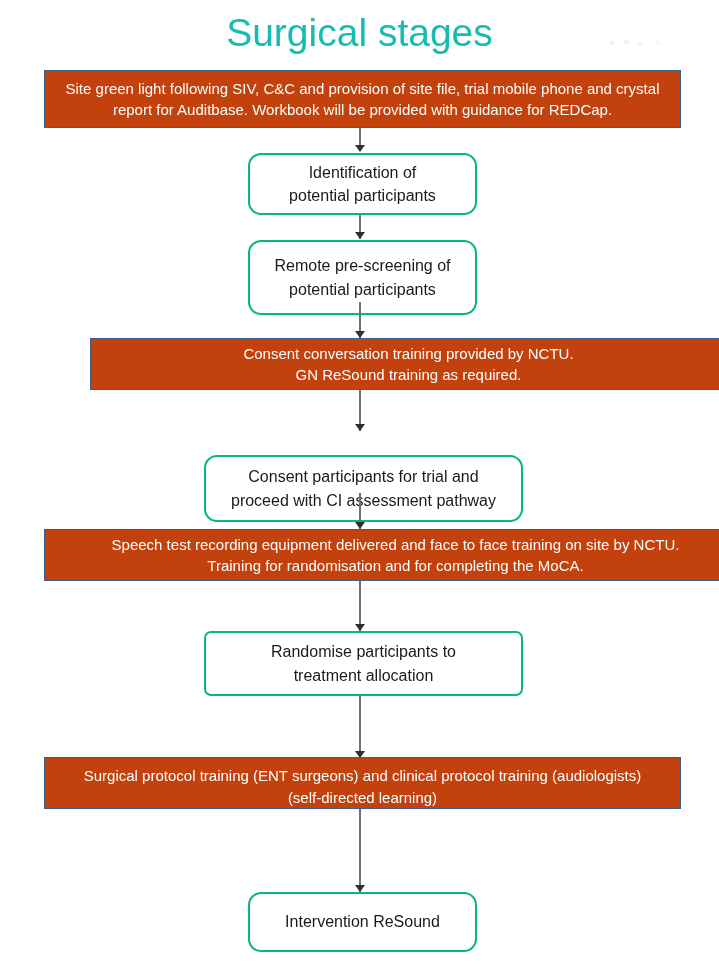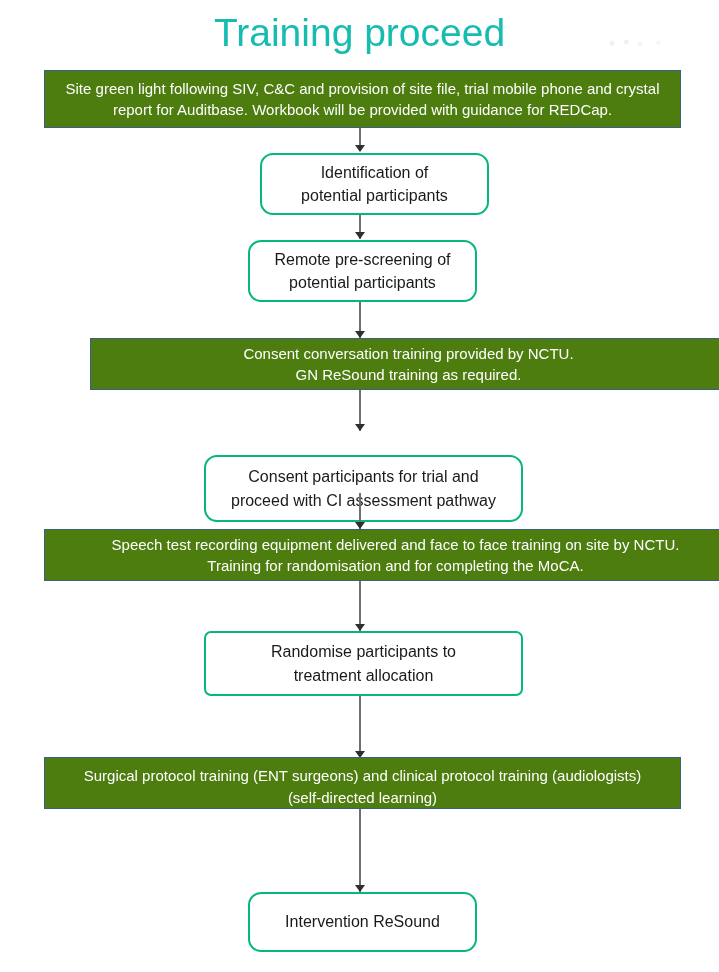--- a/index.html
+++ b/index.html
@@ -57,21 +57,21 @@
     justify-content: center;
     text-align: center;
   }
 
   .node .label {
     display: block;
     white-space: pre-line;
   }
 
   .node.blue {
-    background: #4d7c0f;
+    background: #c2410c;
     border: 1.5px solid #3c5f8a;
     color: #ffffff;
     font-size: 15px;
     line-height: 1.42;
   }
 
   .node.green {
     background: #ffffff;
     border: 2.2px solid #06b77c;
     border-radius: 13px;
@@ -93,40 +93,40 @@
     border-left: 5px solid transparent;
     border-right: 5px solid transparent;
     border-top: 7px solid #2f2f2f;
   }
 </style>
 </head>
 <body>
 
 <div id="canvas">
 
-  <div class="title">Training proceed</div>
+  <div class="title">Surgical stages</div>
 
   <div class="watermark"></div>
 
   <div class="node blue" style="left:44px; top:70px; width:637px; height:58px; padding:0 10px;">
     <span class="label">Site green light following SIV, C&amp;C and provision of site file, trial mobile phone and crystal report for Auditbase. Workbook will be provided with guidance for REDCap.</span>
   </div>
 
   <div class="conn" style="left:359px; top:128px; height:23px;"></div>
   <div class="arrowhead" style="left:355px; top:145px;"></div>
 
-  <div class="node green" style="left:248px; top:153px; width:229px; height:62px;margin-left:12px;">
+  <div class="node green" style="left:248px; top:153px; width:229px; height:62px;">
     <span class="label">Identification of
 potential participants</span>
   </div>
 
   <div class="conn" style="left:359px; top:215px; height:24px;"></div>
   <div class="arrowhead" style="left:355px; top:232px;"></div>
 
-  <div class="node green" style="left:248px; top:240px; width:229px; height:62px;">
+  <div class="node green" style="left:248px; top:240px; width:229px; height:75px;">
     <span class="label">Remote pre-screening of
 potential participants</span>
   </div>
 
   <div class="conn" style="left:359px; top:302px; height:36px;"></div>
   <div class="arrowhead" style="left:355px; top:331px;"></div>
 
   <div class="node blue" style="left:44px; top:338px; width:637px; height:52px; padding:0 10px;margin-left:46px;">
     <span class="label">Consent conversation training provided by NCTU.
 GN ReSound training as required.</span>

